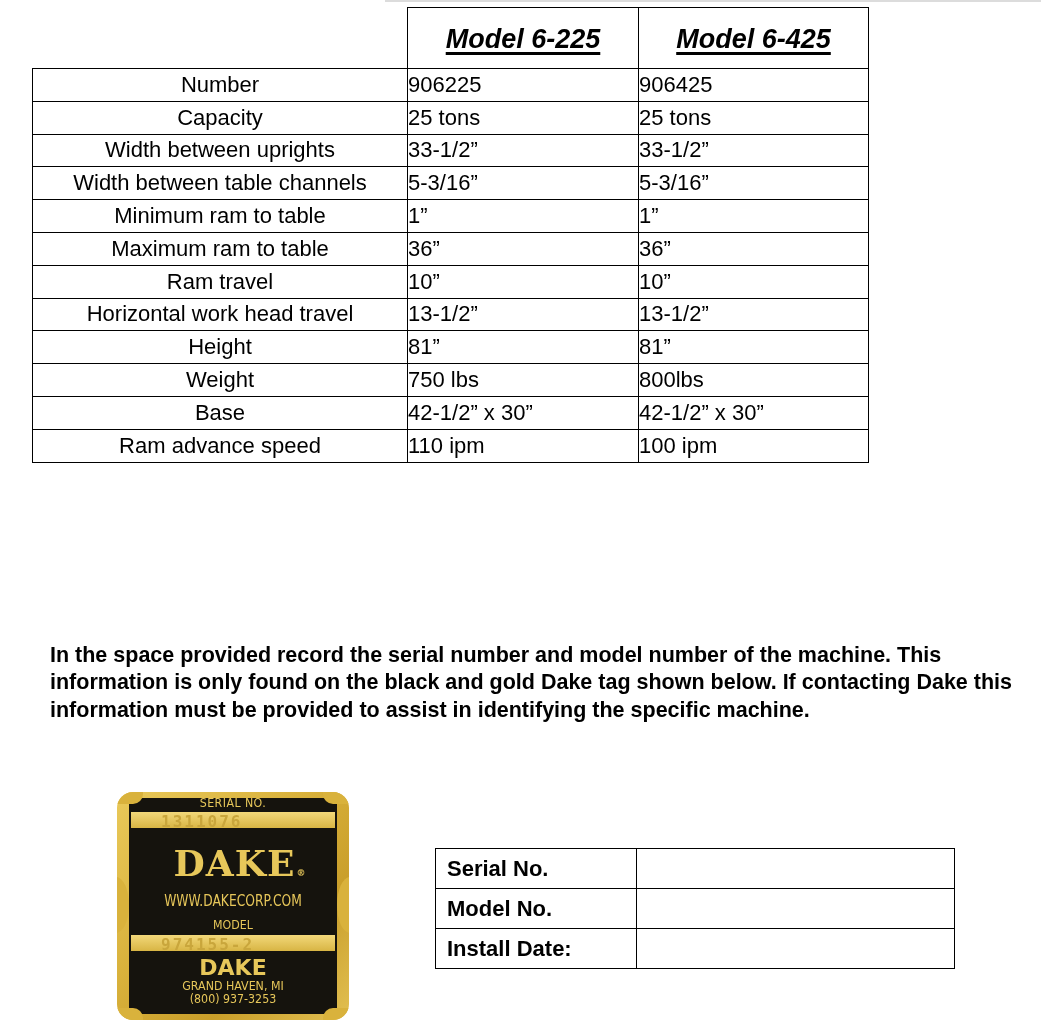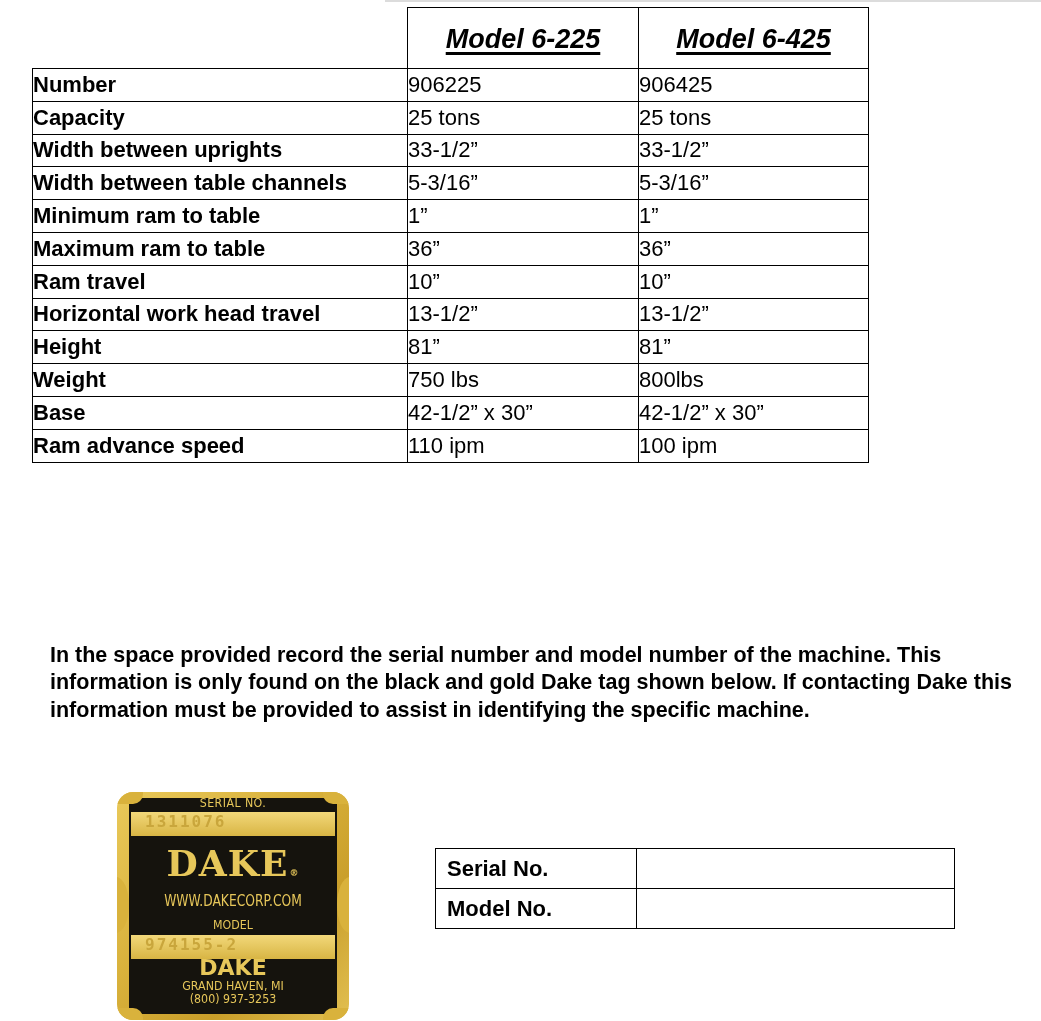--- a/index.html
+++ b/index.html
@@ -51,22 +51,22 @@
       vertical-align: middle;
       padding-top: 3px;
       font-style: italic;
     }
     .spec-table th.model-head span {
       text-decoration: underline;
       text-decoration-thickness: 3px;
       text-underline-offset: 4px;
     }
     .spec-table td.label {
-      font-weight: bold;
-      text-align: left;
+      font-weight: normal;
+      text-align: center;
     }
     .spec-table td.val {
     }
     .col-label { width: 375px; }
     .col-a { width: 231px; }
     .col-b { width: 230px; }
 
     .note {
       position: absolute;
       left: 50px;
@@ -124,39 +124,40 @@
       text-align: center;
       color: #e7c75a;
       font-family: "DejaVu Sans", sans-serif;
       white-space: nowrap;
     }
     .tag-serial-label { top: 3px; font-size: 13px; letter-spacing: 0.5px; transform: scaleX(0.85); }
     .tag-plate {
       position: absolute;
       left: 14px;
       right: 14px;
-      height: 24px;
+      height: 16px;
       background: linear-gradient(180deg, #f2d87a 0%, #d8b544 100%);
       color: #c9a63c;
       font-family: "DejaVu Sans Mono", monospace;
       font-size: 16px;
       line-height: 20px;
-      padding-left: 14px;
+      padding-left: 30px;
       box-sizing: border-box;
       letter-spacing: 2px;
       font-weight: bold;
     }
     .tag-plate.serial { top: 20px; }
     .tag-plate.model { top: 143px; }
     .tag-brand {
       top: 50px;
       font-family: "DejaVu Serif", serif;
       font-weight: bold;
       font-size: 36px;
       letter-spacing: 1px;
+      margin-left: 7px;
     }
     .tag-reg {
       font-size: 9px;
       vertical-align: baseline;
       margin-left: 1px;
     }
     .tag-url { top: 100px; font-size: 15px; transform: scaleX(0.82); }
     .tag-model-label { top: 125px; font-size: 13px; transform: scaleX(0.85); }
     .tag-brand2 { top: 163px; font-size: 22px; font-weight: bold; }
     .tag-city { top: 187px; font-size: 13px; transform: scaleX(0.85); line-height: 14px; }
@@ -302,14 +303,18 @@
 <table class="record-table">
   <tbody>
       <tr>
     <td class="label">Serial No.</td>
     <td class="field"><input type="text" value="" style=""></td>
   </tr>
   <tr>
     <td class="label">Model No.</td>
     <td class="field"><input type="text" value="" style=""></td>
   </tr>
+  <tr>
+    <td class="label">Install Date:</td>
+    <td class="field"><input type="text" value="" style=""></td>
+  </tr>
 </tbody>
   </table>
 
 </body></html>

